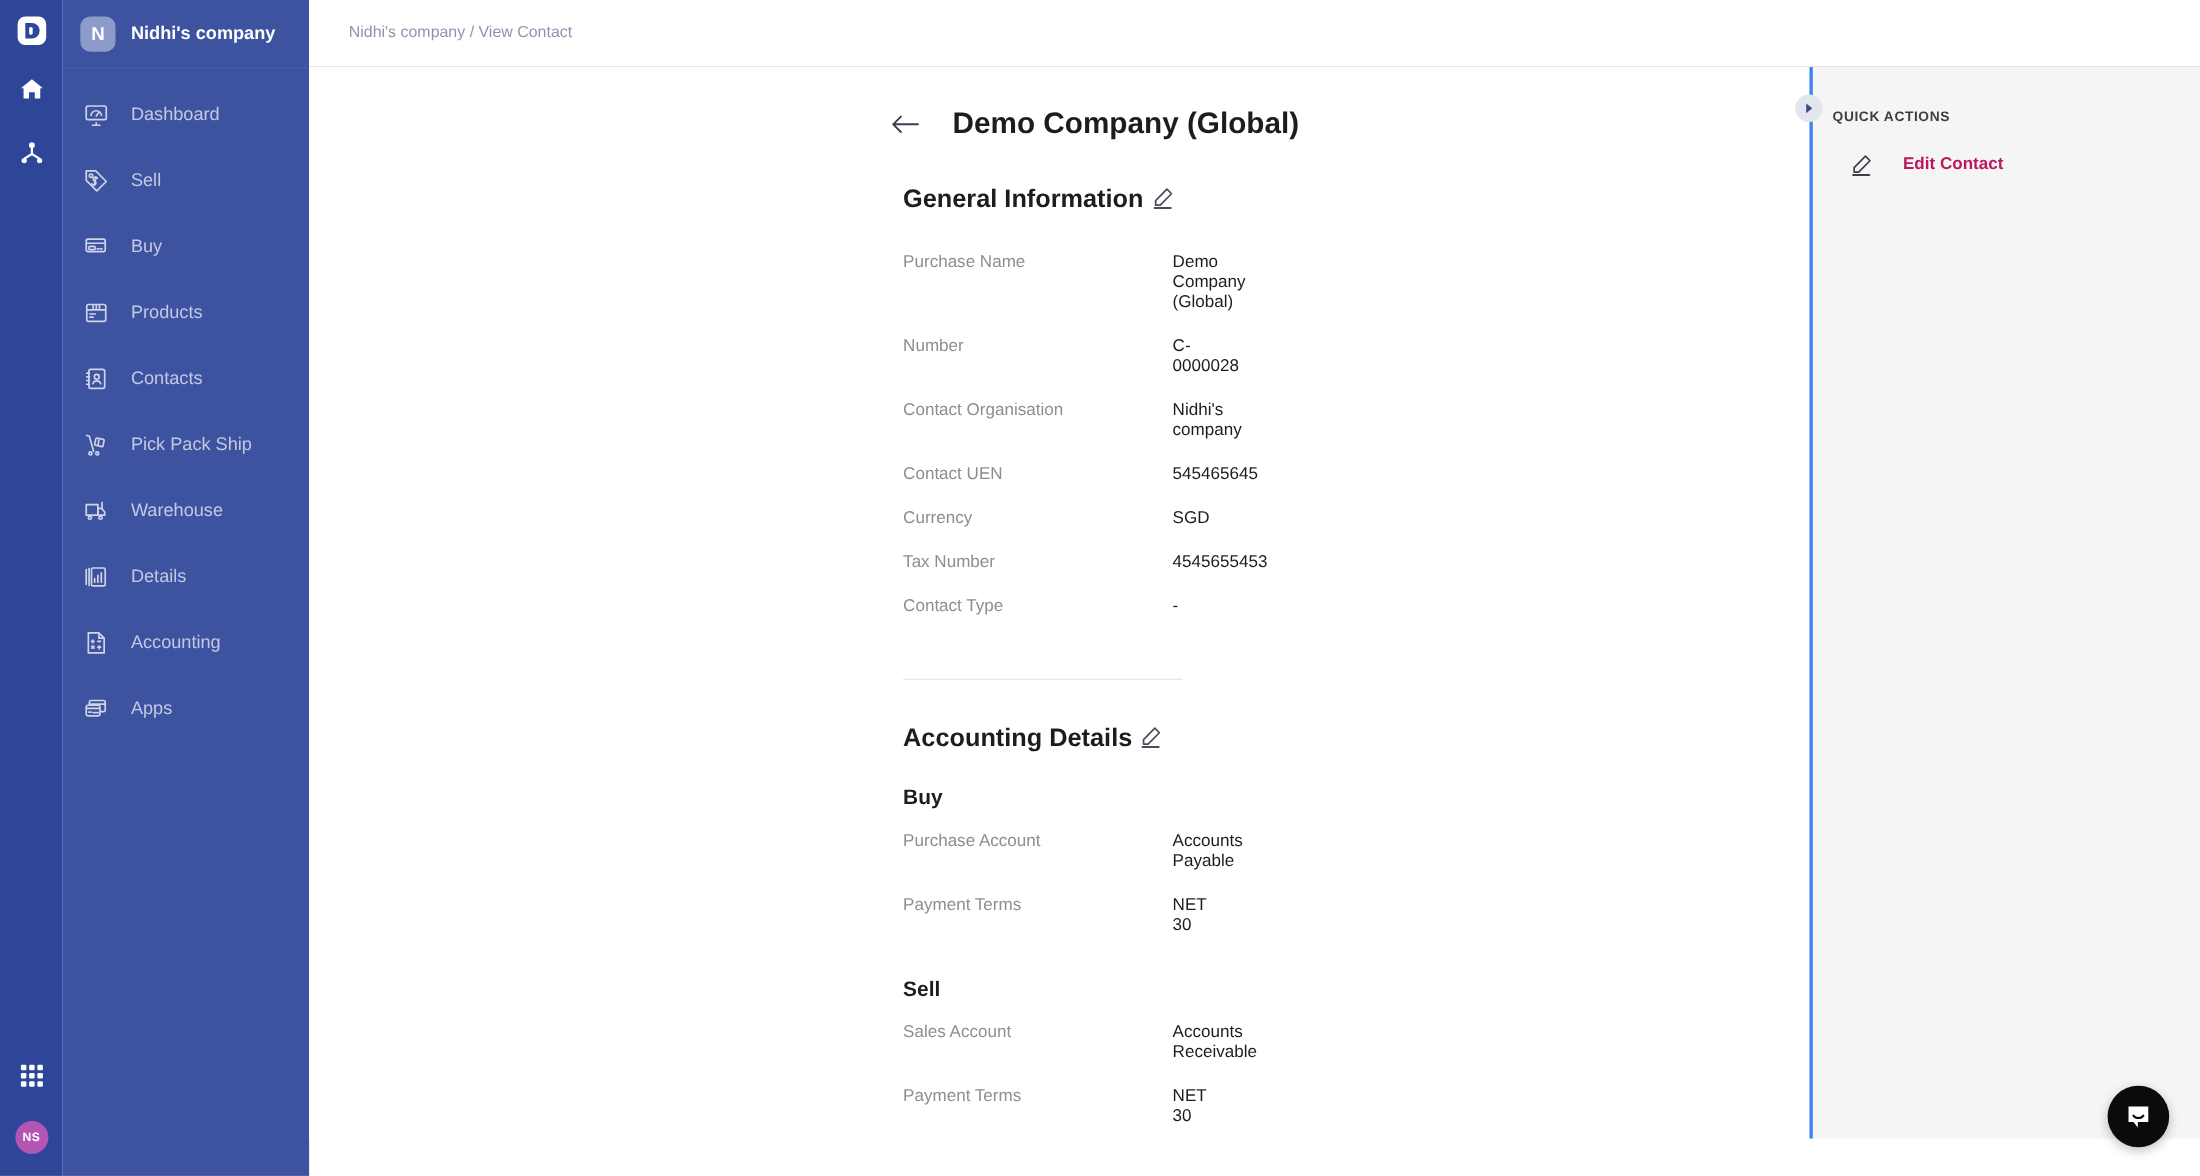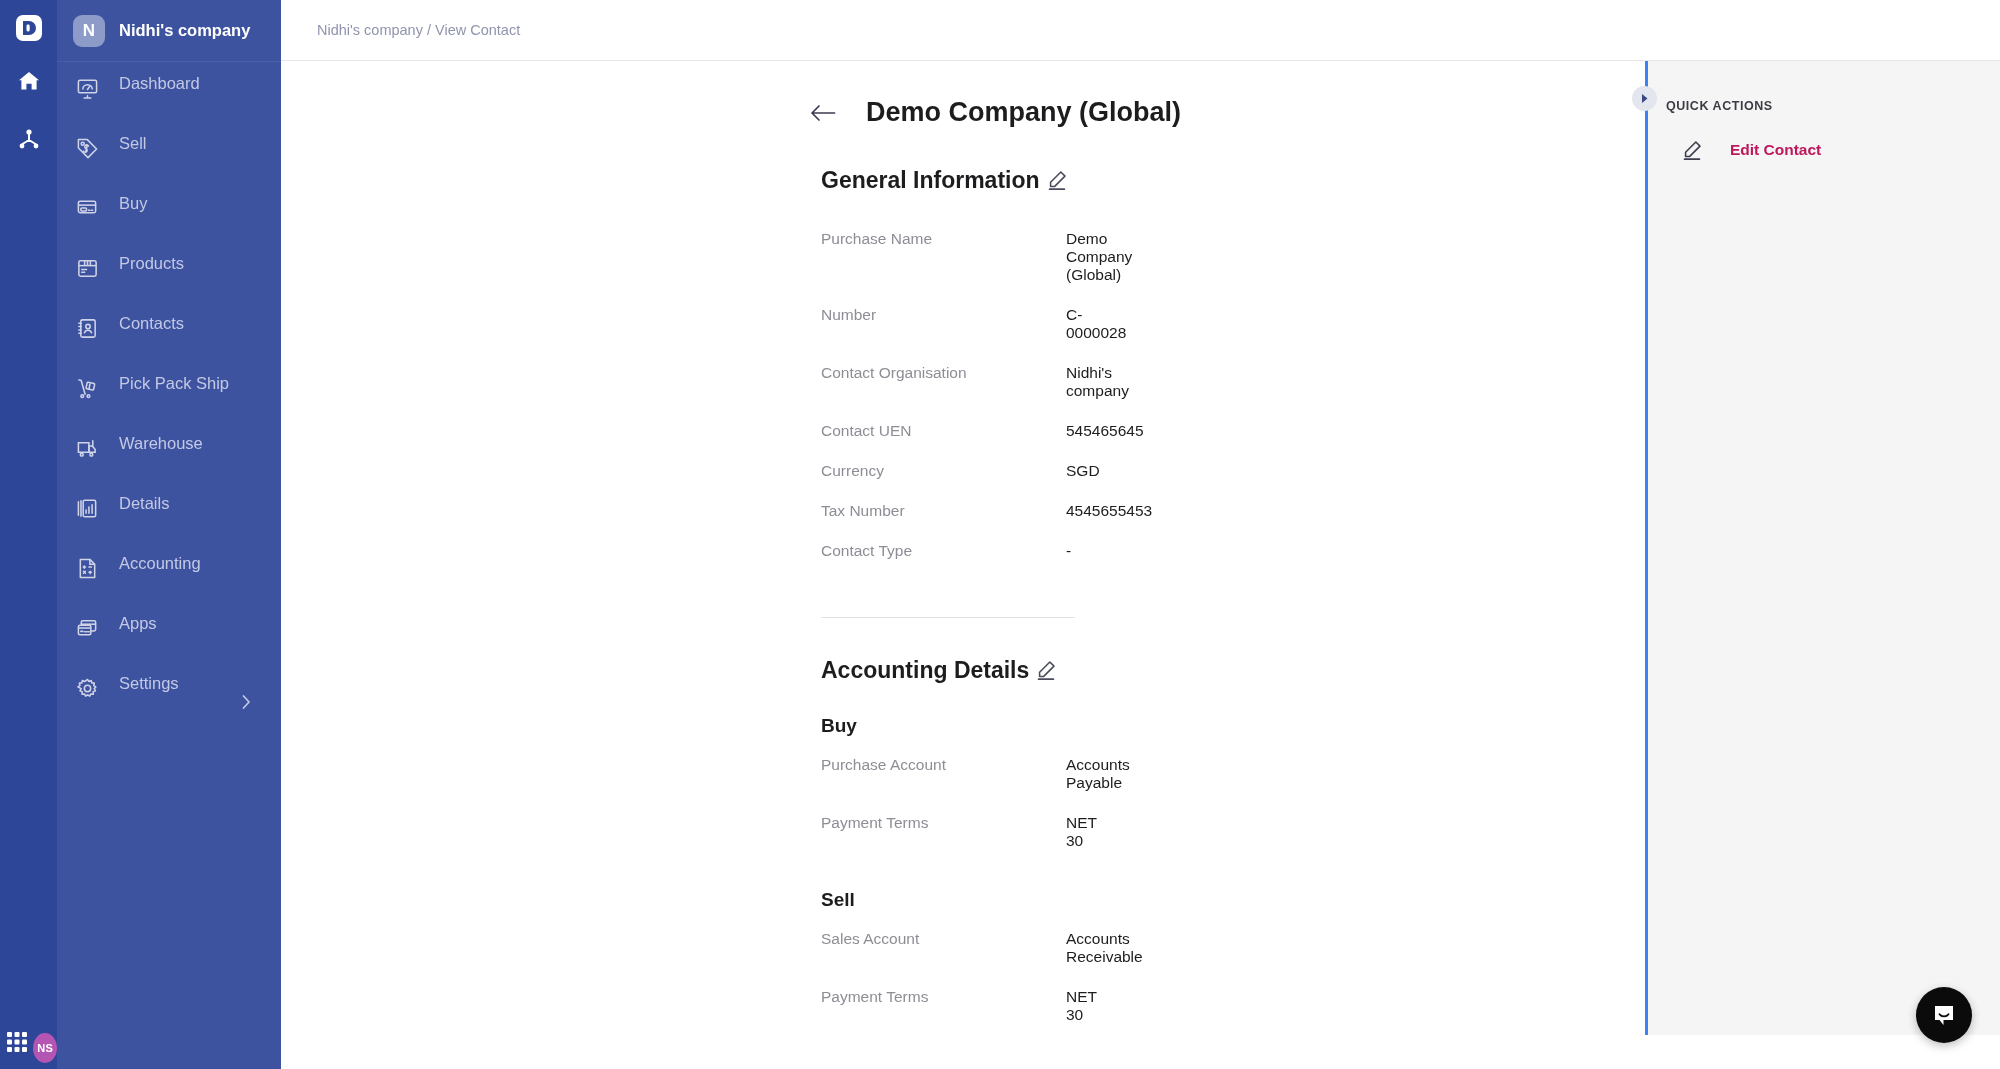--- a/index.html
+++ b/index.html
@@ -24,22 +24,22 @@
     display: flex; align-items: center; justify-content: center;
   }
   .rail-ico {
     width: 42px; height: 42px; margin-top: 16px;
     display: flex; align-items: center; justify-content: center;
     cursor: pointer;
   }
   .rail-ico svg, .rail-logo svg { display: block; }
   .rail-bottom {
     position: absolute; bottom: 0; left: 0; width: 57px;
-    display: flex; flex-direction: row; align-items: flex-end;
-    padding-bottom: 6px;
+    display: flex; flex-direction: column; align-items: center;
+    padding-bottom: 20px;
   }
   .grid-ico { width: 42px; height: 42px; display: flex; align-items: center; justify-content: center; cursor: pointer; }
   .avatar-ns {
     width: 30px; height: 30px; border-radius: 50%;
     background: #b455b4;
     color: #fff; font-size: 11px; font-weight: bold;
     display: flex; align-items: center; justify-content: center;
     margin-top: 20px; cursor: pointer; letter-spacing: .3px;
   }
 
@@ -60,21 +60,21 @@
     font-size: 17px; font-weight: 600;
     display: flex; align-items: center; justify-content: center;
     flex: 0 0 32px;
   }
   .nav-head-title {
     margin-left: 14px; color: #ffffff;
     font-size: 16.5px; font-weight: bold; white-space: nowrap;
   }
   .nav-list { padding-top: 12px; flex: 1; }
   .nav-item {
-    height: 60px; display: flex; 
+    height: 60px; display: flex; align-items: center;
     padding-left: 16px; cursor: pointer; position: relative;
   }
   .nav-item-ico {
     width: 28px; height: 28px; flex: 0 0 28px;
     display: flex; align-items: center; justify-content: center;
   }
   .nav-item-label {
     margin-left: 18px; color: #c3c9e4;
     font-size: 16.5px; white-space: nowrap;
   }
@@ -330,34 +330,20 @@
             <rect x="5.5" y="4" width="15" height="10.5" rx="1.6"></rect>
             <path d="M5.5 7.5 h15"></path>
             <rect x="2.5" y="8.5" width="13" height="10" rx="1.6" fill="#3e53a0"></rect>
             <path d="M2.5 11.5 h13"></path>
             <path d="M5 15 h2.2 M9 15.4 h.8 M11 15.4 h.8 M13 15.4 h.8" stroke-linecap="round"></path>
           </svg>
         </span>
         <span class="nav-item-label">Apps</span>
       </div>
 
-      <div class="nav-item">
-        <span class="nav-item-ico">
-          <svg width="23" height="23" viewBox="0 0 24 24" fill="none" stroke="#cfd4e8" stroke-width="1.6">
-            <circle cx="12" cy="12" r="3.3"></circle>
-            <path d="M12 2.6 l1.5 2.1 2.4-1 .6 2.5 2.6.2-.6 2.5 2.2 1.4-1.7 1.9 1.3 2.3-2.4.9.2 2.6-2.6-.3-1.2 2.3-2.1-1.4-2.1 1.4-1.2-2.3-2.6.3.2-2.6-2.4-.9 1.3-2.3L1.9 10.3 4.1 8.9 3.5 6.4l2.6-.2.6-2.5 2.4 1z" stroke-linejoin="round"></path>
-          </svg>
-        </span>
-        <span class="nav-item-label">Settings</span>
-        <span class="nav-chevron">
-          <svg width="9" height="14" viewBox="0 0 9 14" fill="none" stroke="#c3c9e4" stroke-width="1.7">
-            <path d="M1.5 1 L7 7 L1.5 13" stroke-linecap="round" stroke-linejoin="round"></path>
-          </svg>
-        </span>
-      </div>
 
     </div>
   </div>
 
   <div class="center">
 
     <div class="topbar">
       <div class="breadcrumb">Nidhi's company / View Contact</div>
     </div>
 

